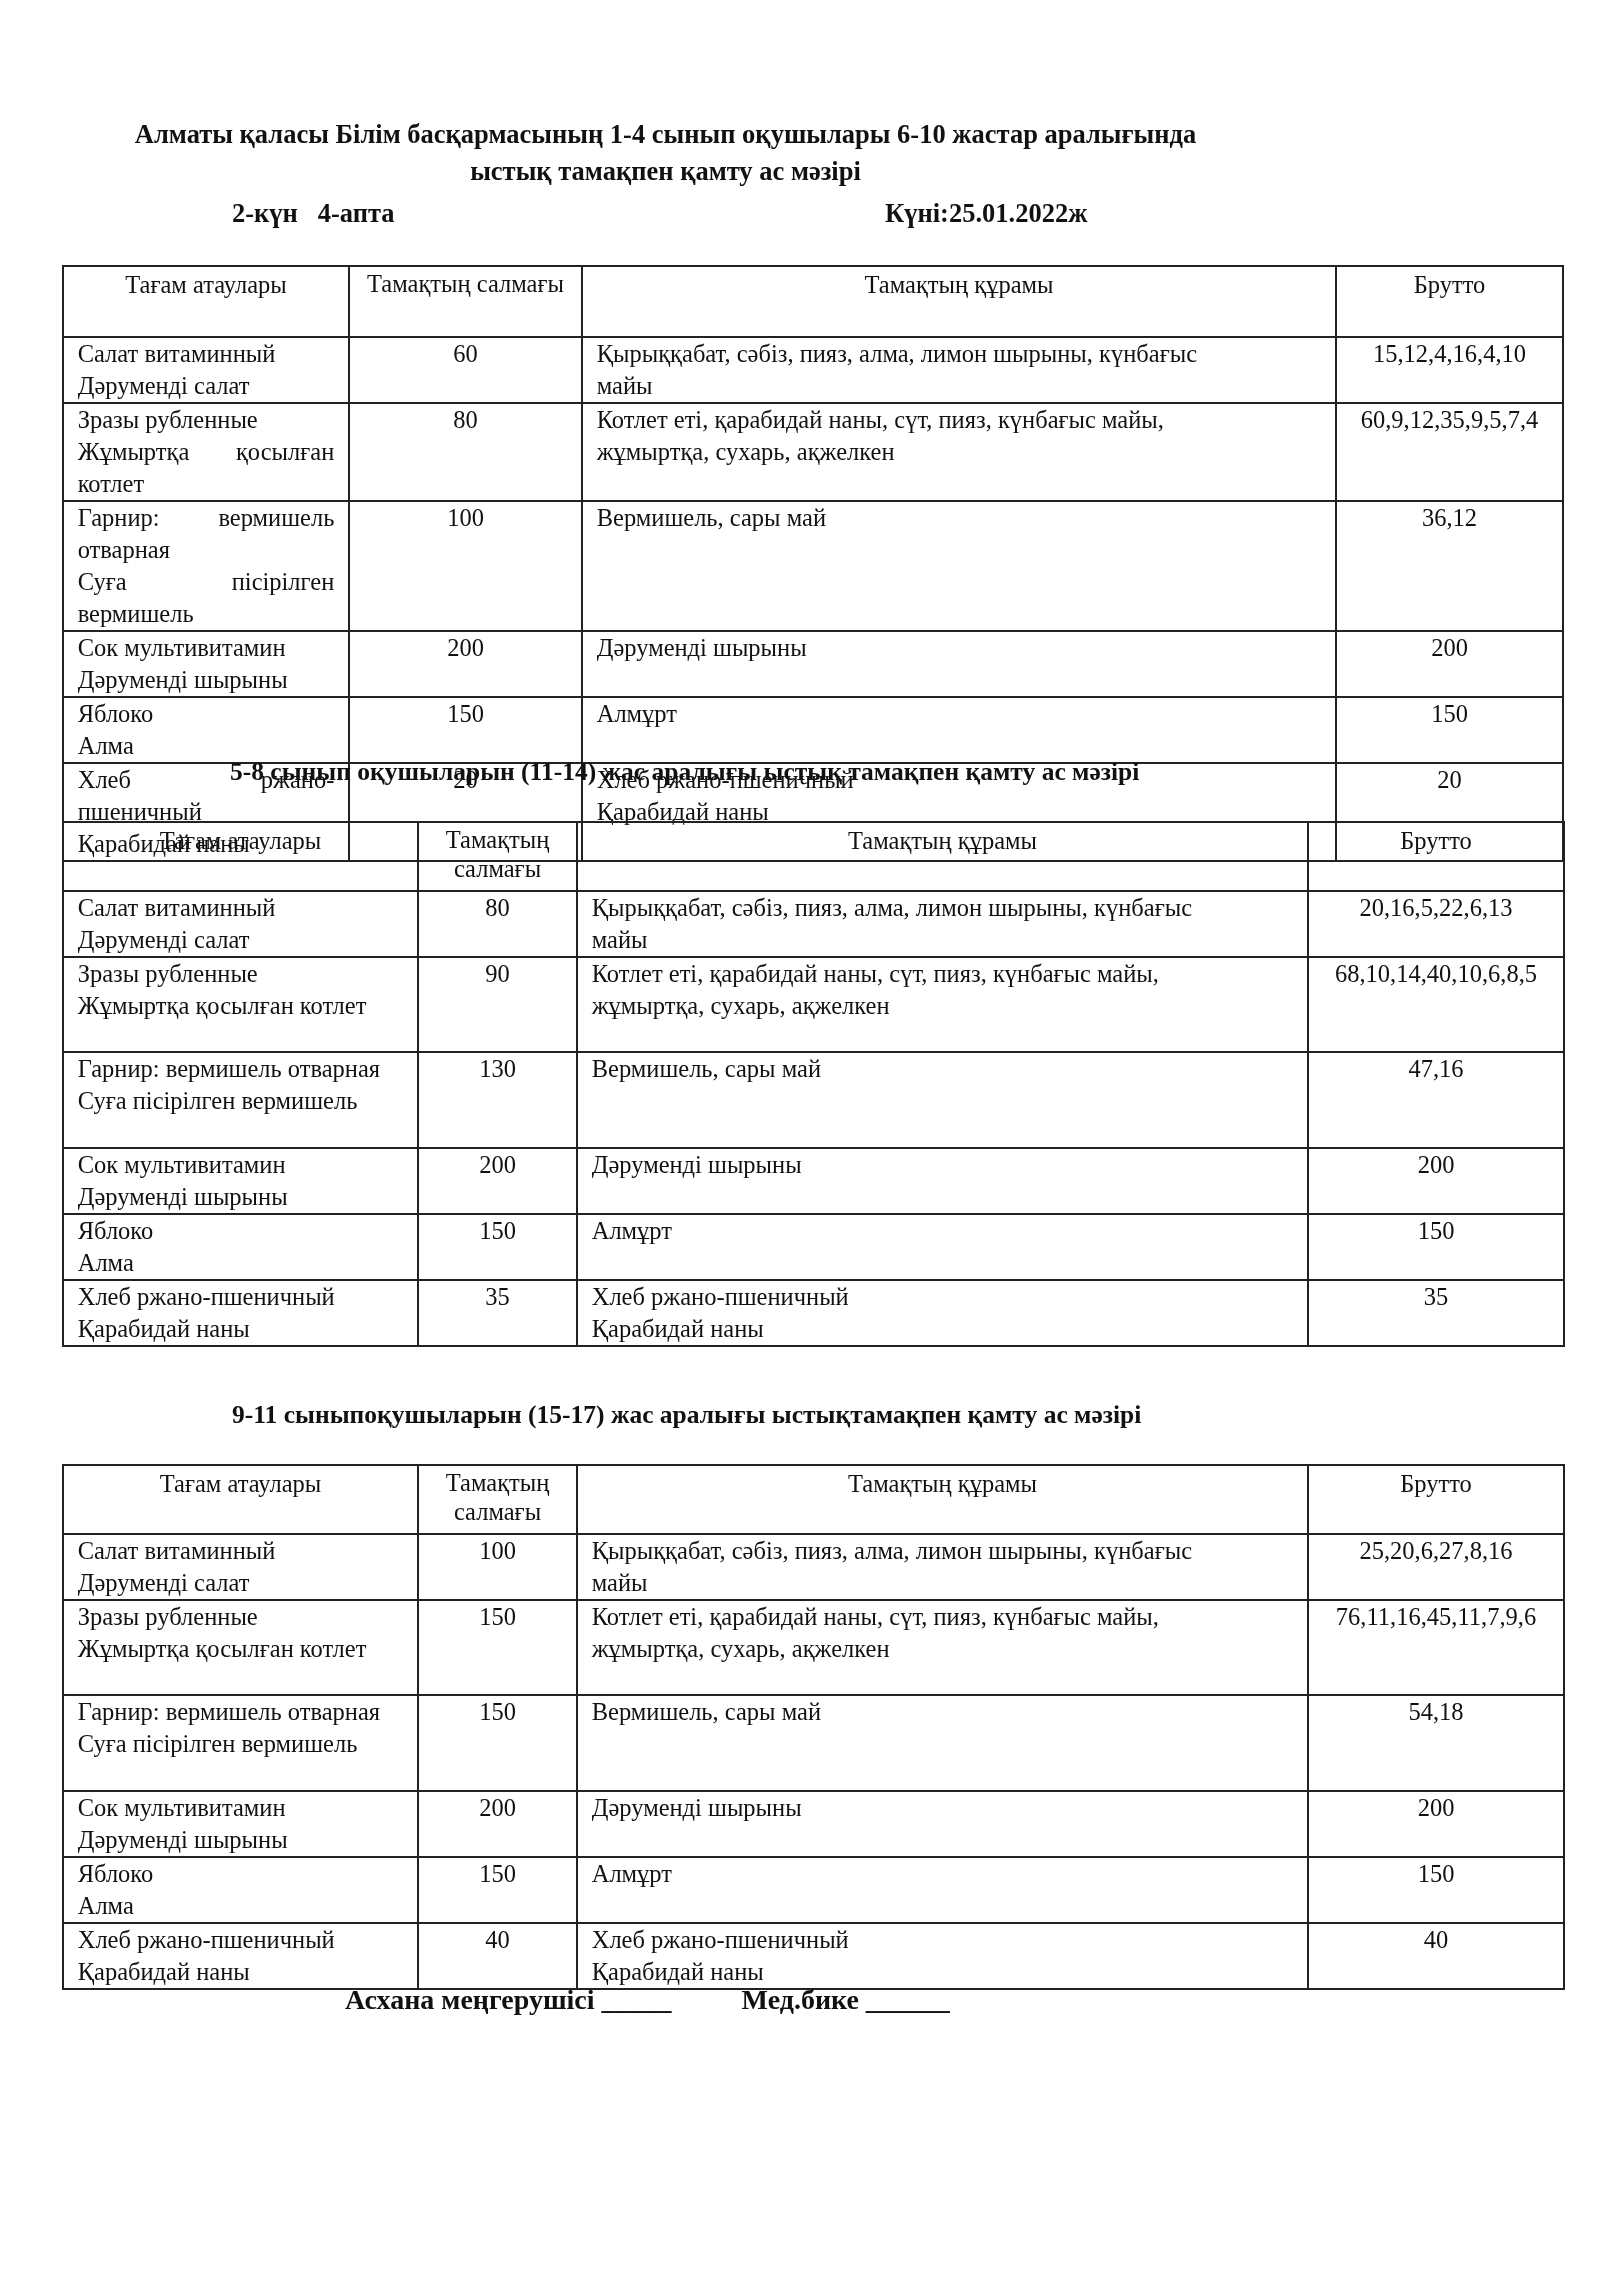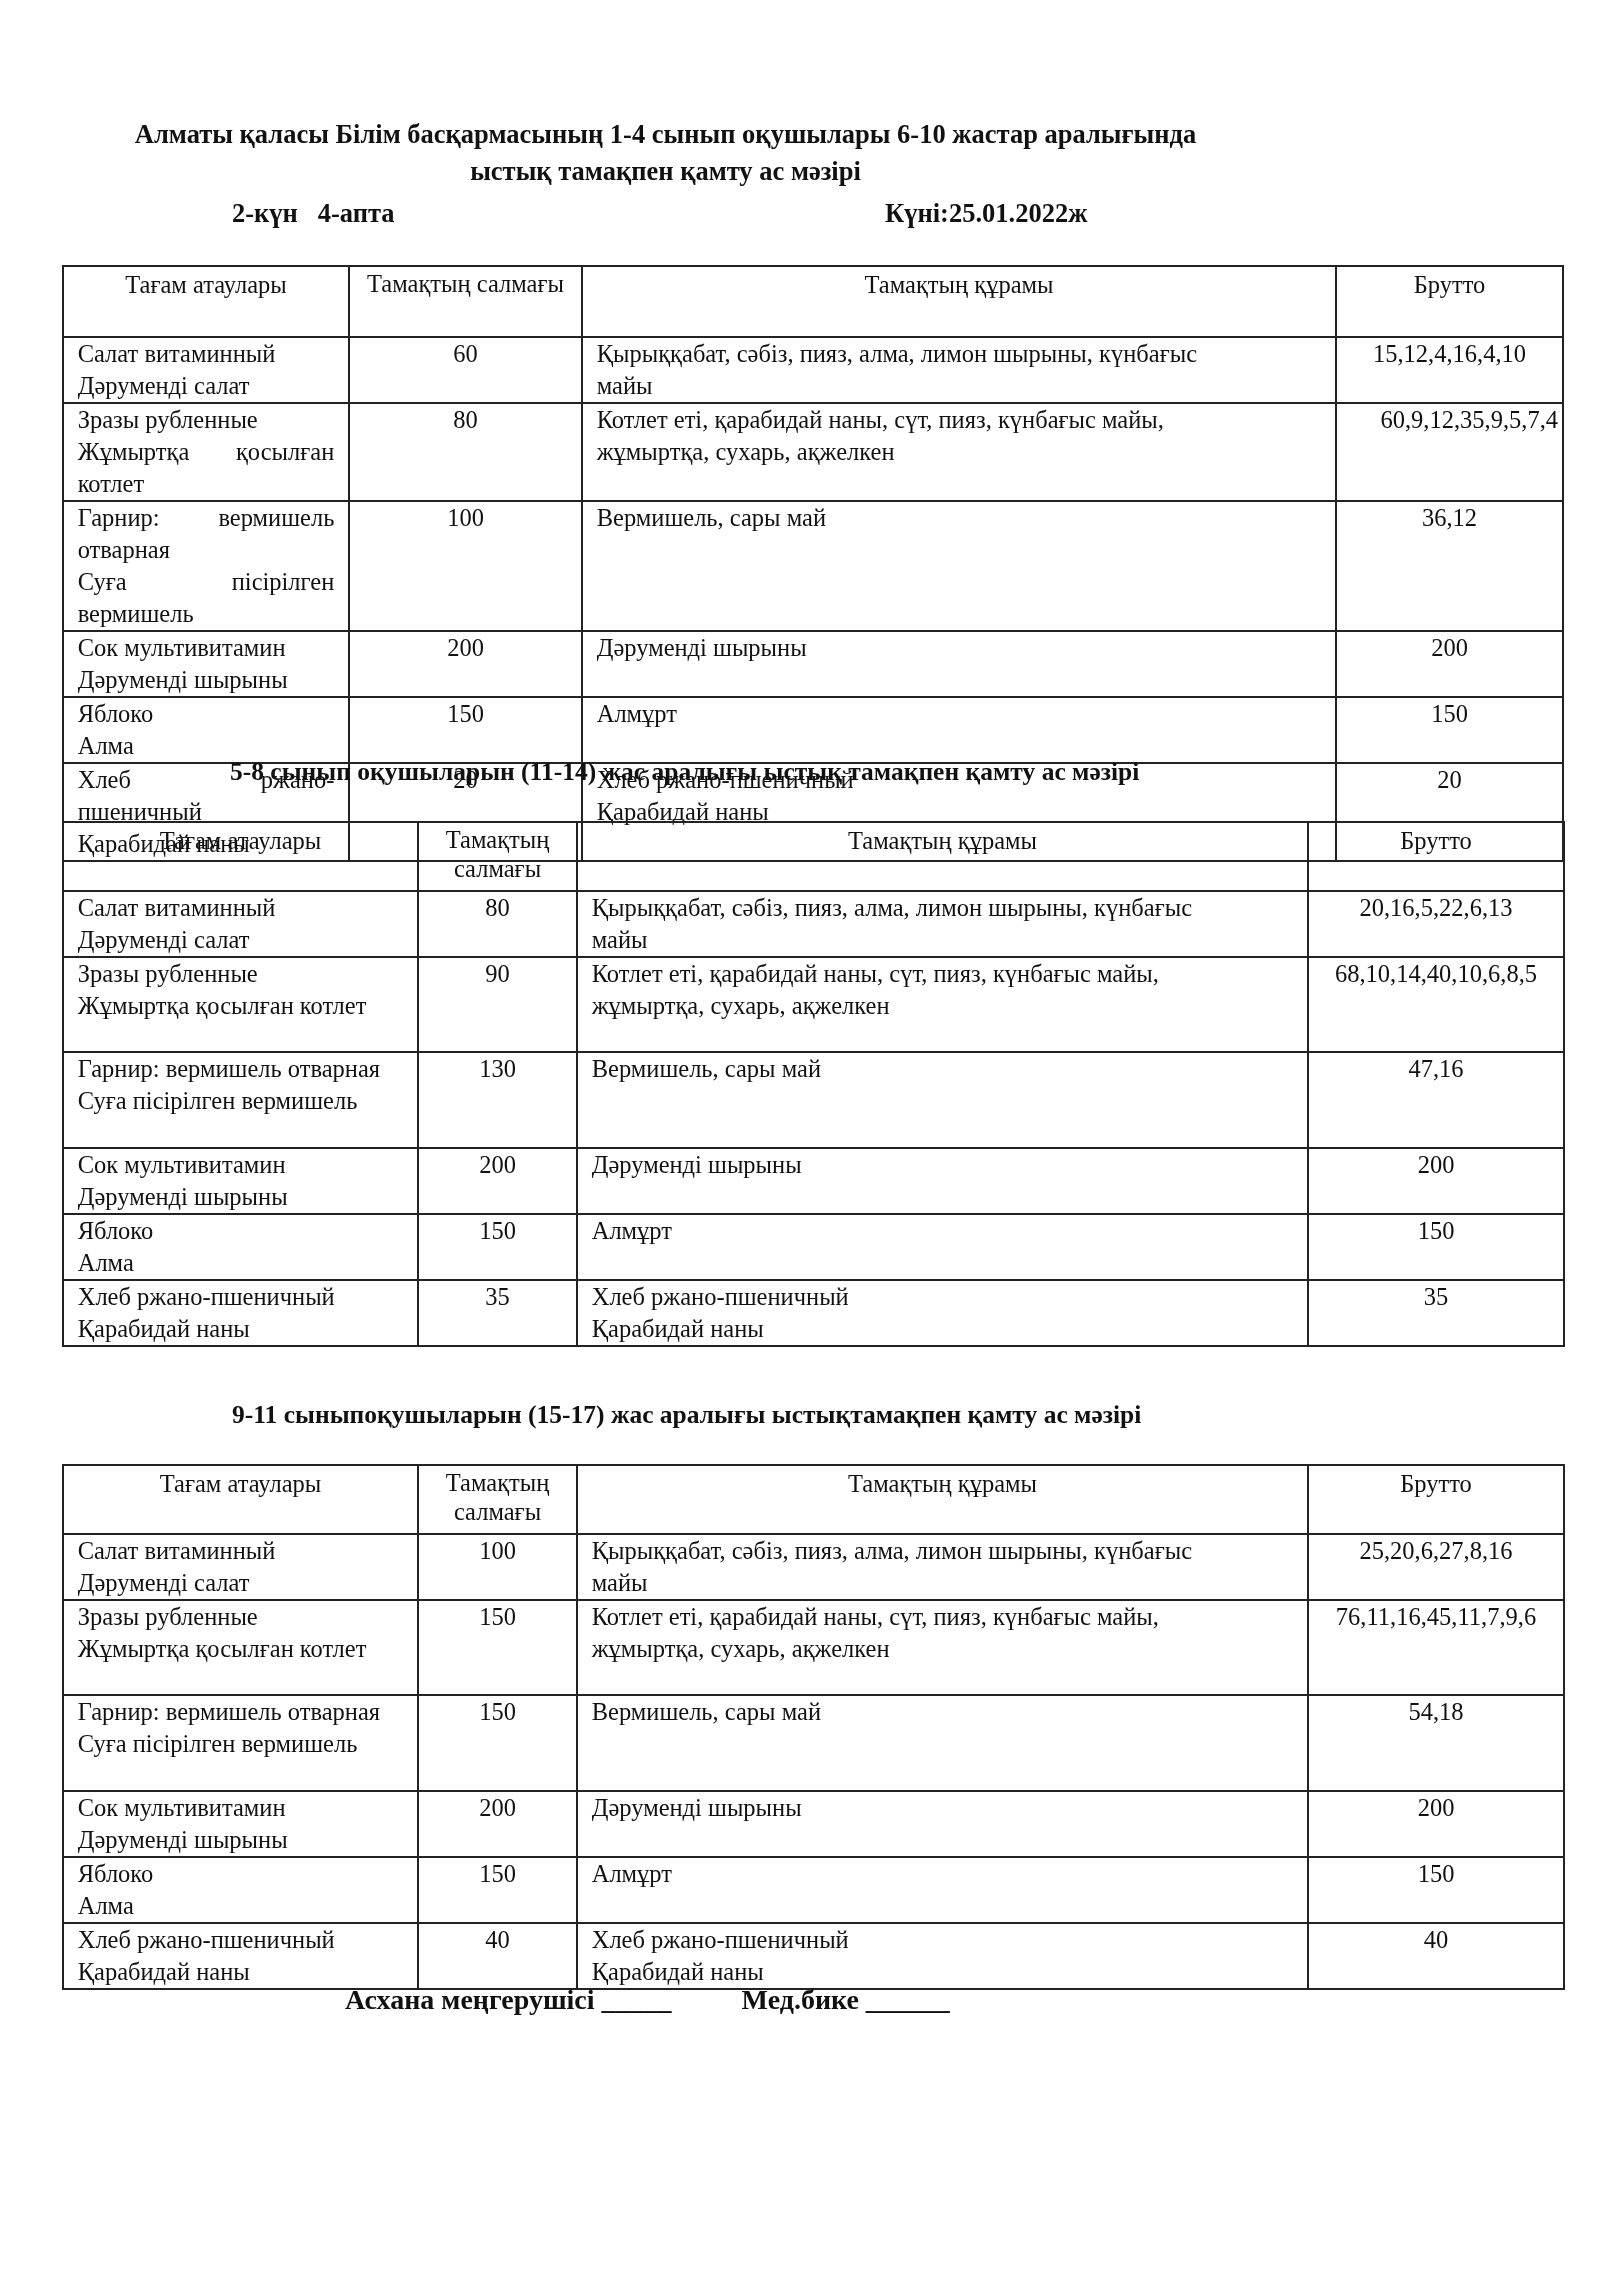--- a/index.html
+++ b/index.html
@@ -56,21 +56,21 @@
       <tr style="height: 65px;">
         <td class="name">
           <span class="line">Зразы рубленные</span>
           <span class="line">Жұмыртқа қосылған котлет</span>
         </td>
         <td class="c">80</td>
         <td>
           <span class="line">Котлет еті, қарабидай наны, сүт, пияз, күнбағыс майы,</span>
           <span class="line">жұмыртқа, сухарь, ақжелкен</span>
         </td>
-        <td class="c" style="white-space: nowrap; padding: 0px 3.9px; text-align: right;">60,9,12,35,9,5,7,4</td>
+        <td class="c" style="white-space: nowrap; padding: 0px 3.9px;">60,9,12,35,9,5,7,4</td>
       </tr>
       <tr style="height: 96px;">
         <td class="name">
           <span class="line" style="text-align: justify; text-align-last: left;">Гарнир: вермишель отварная</span>
           <span class="line">Суға пісірілген вермишель</span>
         </td>
         <td class="c">100</td>
         <td>
           <span class="line">Вермишель, сары май</span>
         </td>

